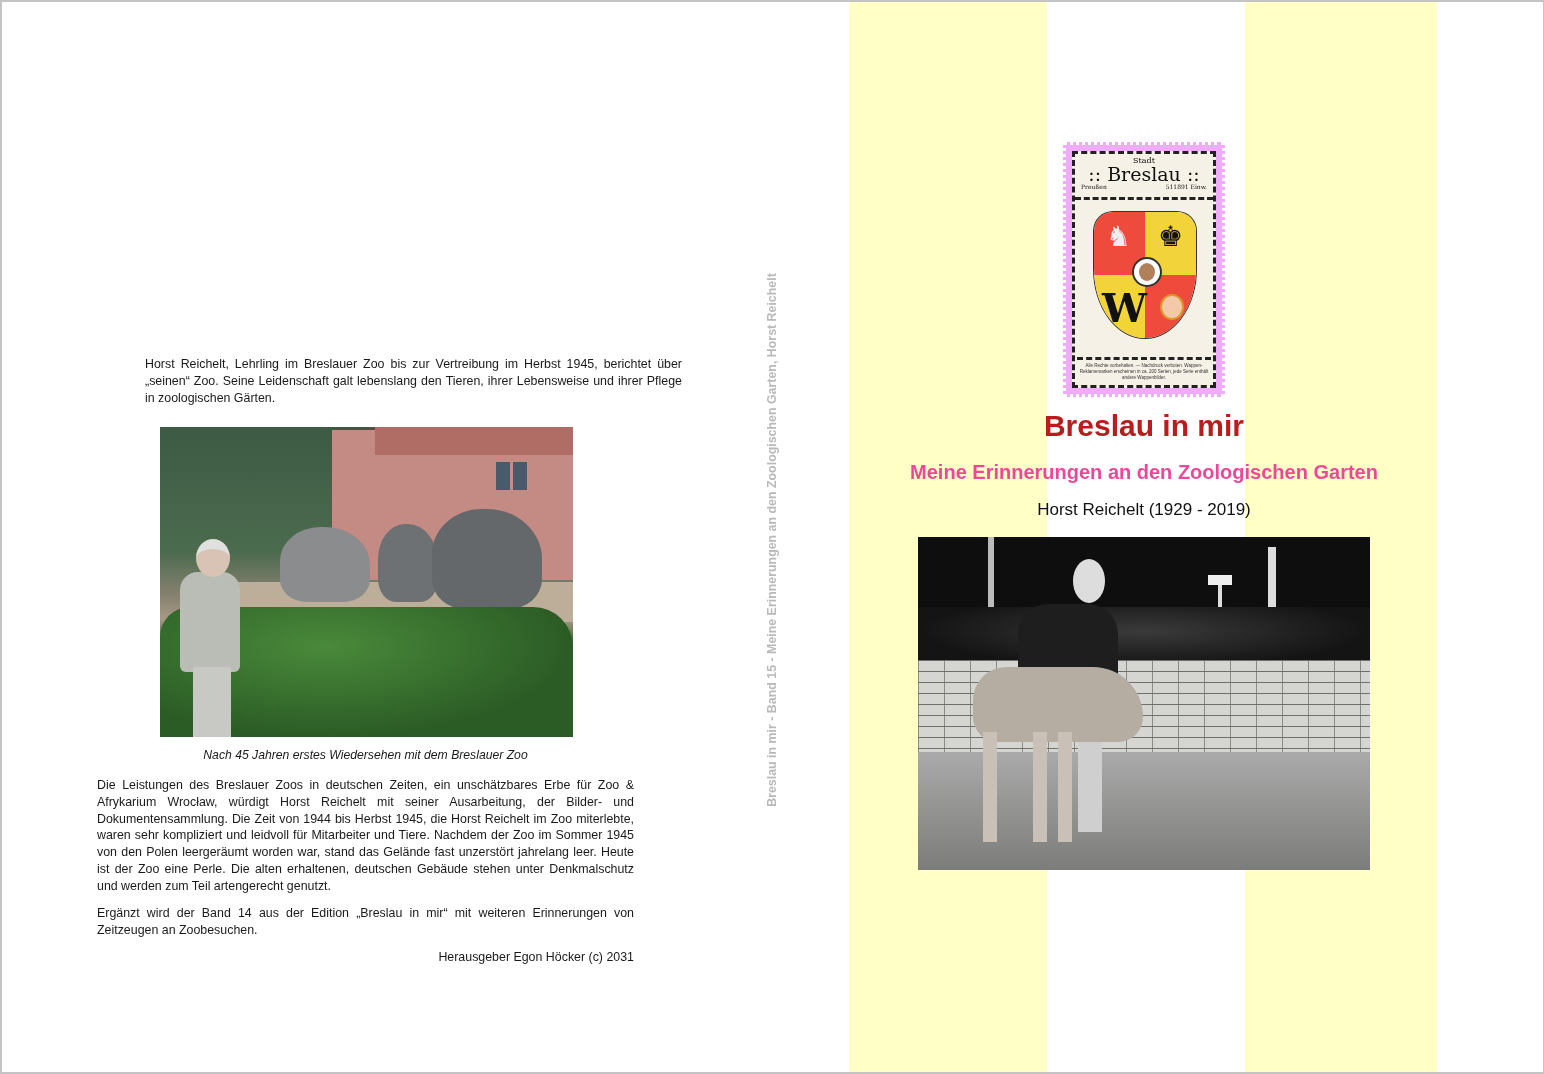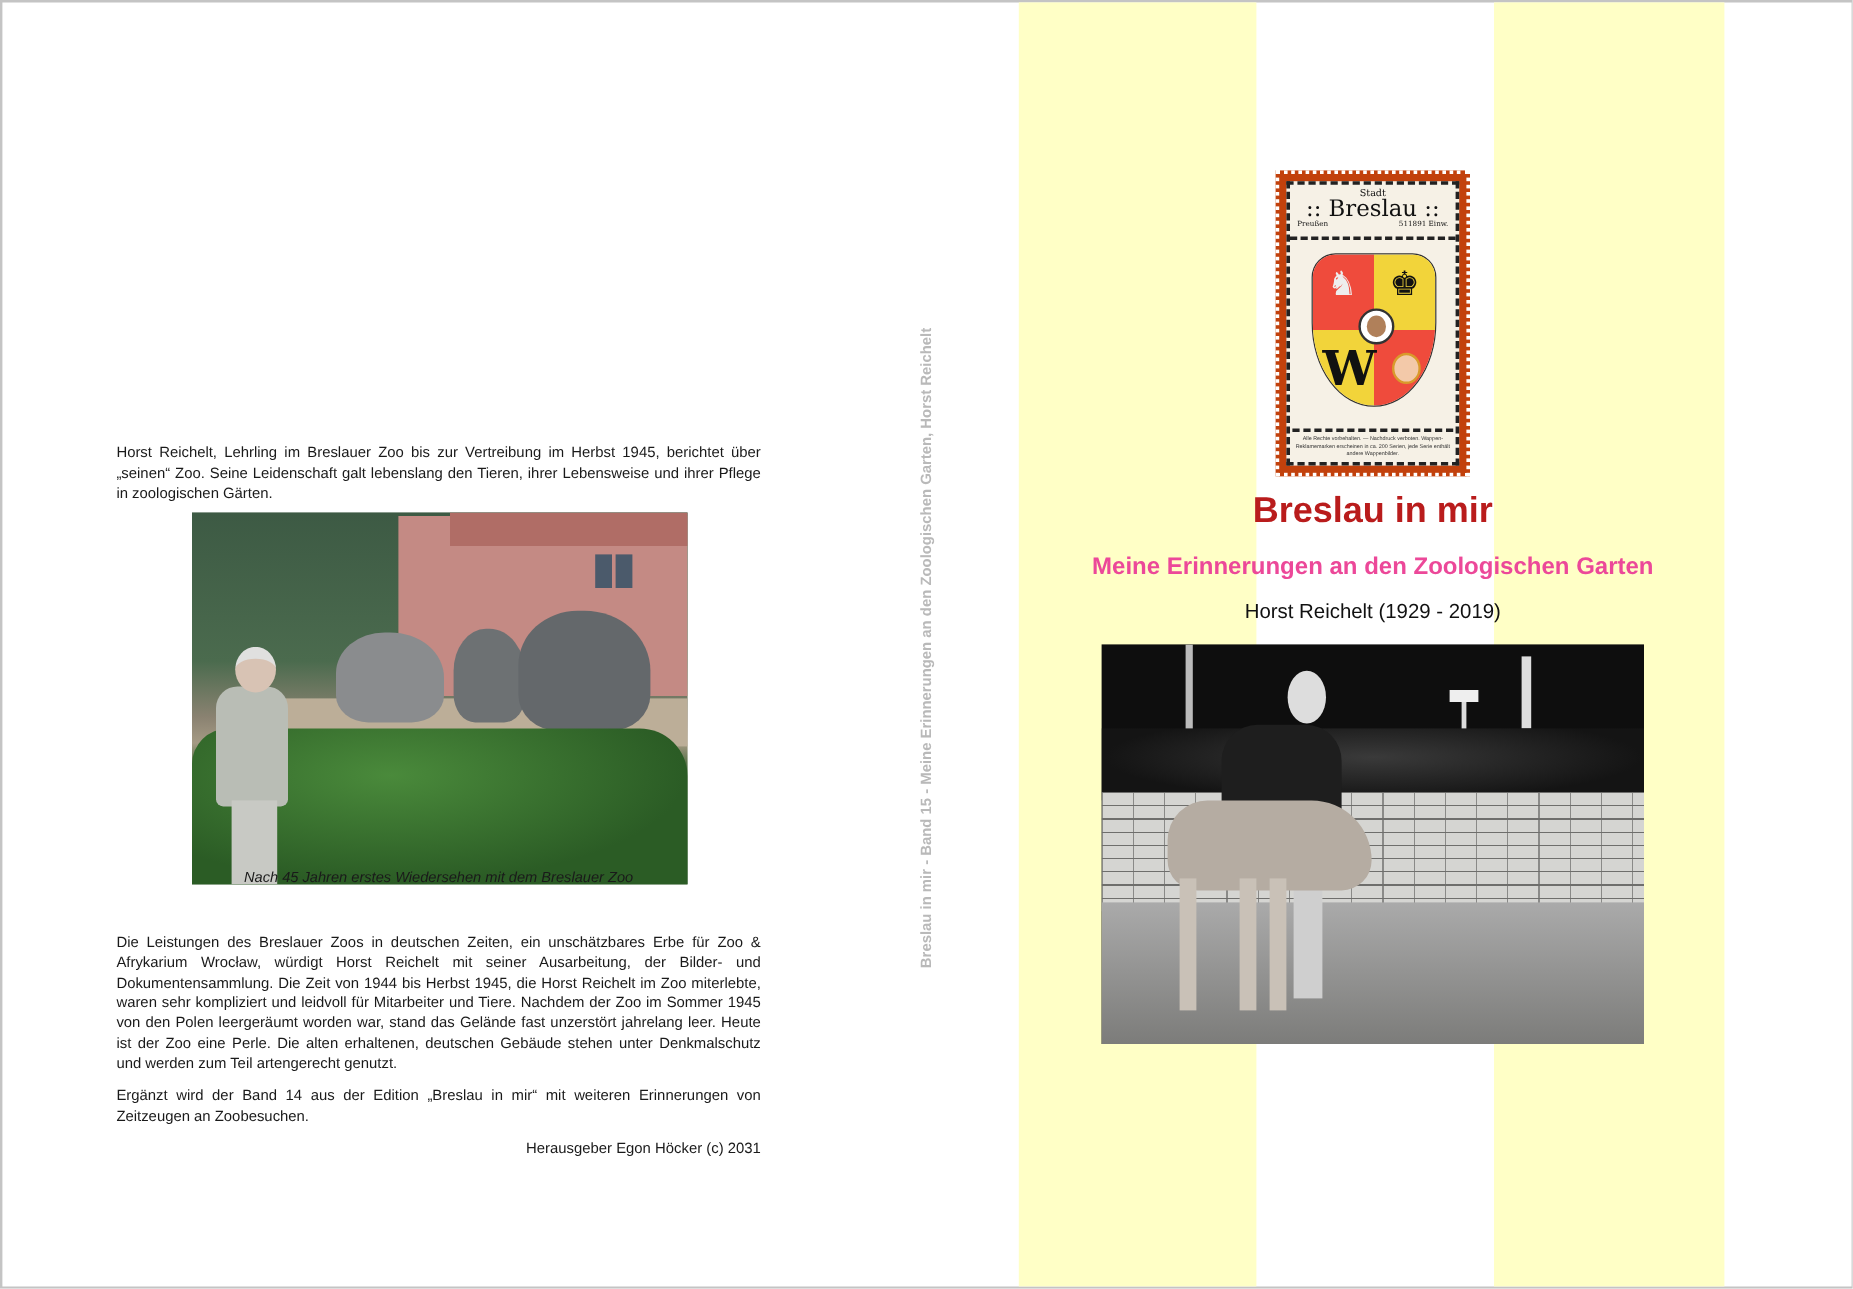--- a/index.html
+++ b/index.html
@@ -5,22 +5,22 @@
   * { box-sizing: border-box; margin: 0; padding: 0; }
   html, body { width: 1544px; height: 1074px; overflow: hidden; background: #ffffff; }
   body { position: relative; font-family: "Liberation Sans", sans-serif; color: #111; }
   .frame { position: absolute; left: 0; top: 0; width: 1544px; height: 1074px; border: 2px solid #c4c4c4; border-right-width: 1px; }
   .stripe { position: absolute; top: 2px; bottom: 2px; background: #ffffc6; }
   .stripe.s1 { left: 849px; width: 198px; }
   .stripe.s2 { left: 1245px; width: 192px; }
 
   
   .back { position: absolute; left: 97px; width: 537px; font-size: 12.4px; line-height: 16.8px; text-align: justify; color: #1a1a1a; }
-  .p1 { top: 369px; }
-  .caption { position: absolute; left: 97px; width: 537px; top: 724px; font-size: 12.2px; font-style: italic; text-align: center; color: #1a1a1a; }
+  .p1 { top: 356px; margin-left: 48px; }
+  .caption { position: absolute; left: 97px; width: 537px; top: 748px; font-size: 12.2px; font-style: italic; text-align: center; color: #1a1a1a; }
   .p2 { top: 777px; }
   .p3 { top: 905px; }
   .publisher { position: absolute; left: 97px; width: 537px; top: 950px; font-size: 12.4px; text-align: right; color: #1a1a1a; }
 
   
   .photo1 { position: absolute; left: 160px; top: 427px; width: 413px; height: 310px; overflow: hidden;
     background: linear-gradient(180deg, #3d5a44 0%, #4b6b4e 40%, #8a8271 55%, #a59a84 62%, #36602f 70%, #2c5527 100%); }
   .photo1 .bldg { position: absolute; left: 172px; top: 3px; width: 241px; height: 150px; background: #c48a84; }
   .photo1 .bldg-roof { position: absolute; left: 215px; top: 0; width: 198px; height: 28px; background: #b06d66; }
   .photo1 .bldg-win { position: absolute; width: 14px; height: 28px; background: #4b5a6b; top: 35px; }
@@ -28,21 +28,21 @@
   .photo1 .ele { position: absolute; border-radius: 45% 50% 30% 30%; background: #7a7d80; }
   .photo1 .hedge { position: absolute; left: 0; top: 180px; width: 413px; height: 130px; background: radial-gradient(ellipse at 40% 30%, #4a8a3b, #2b5c25 70%); border-radius: 30px 40px 0 0; }
   .photo1 .man-body { position: absolute; left: 20px; top: 145px; width: 60px; height: 100px; background: #b9bdb5; border-radius: 18px 18px 6px 6px; }
   .photo1 .man-legs { position: absolute; left: 33px; top: 240px; width: 38px; height: 70px; background: #c8c9c4; }
   .photo1 .man-head { position: absolute; left: 36px; top: 112px; width: 34px; height: 38px; background: #d8c3b4; border-radius: 50%; border-top: 10px solid #e0e0df; }
 
   
   .spine { position: absolute; left: 772px; top: 540px; transform: translate(-50%, -50%) rotate(-90deg); white-space: nowrap; font-size: 12.4px; font-weight: bold; color: #b9b9b9; }
 
   
-  .stamp { position: absolute; left: 1063px; top: 142px; width: 162px; height: 255px; background: #c2410c; border: 3px dotted #fff; padding: 6px; }
+  .stamp { position: absolute; left: 1063px; top: 142px; width: 162px; height: 255px; background: #f0abfc; border: 3px dotted #fff; padding: 6px; }
   .stamp-inner { position: relative; width: 100%; height: 100%; background: #f6f1e6; border: 3px dashed #222; }
   .stamp-top { position: absolute; left: 0; right: 0; top: 0; height: 46px; text-align: center; border-bottom: 3px dashed #222; }
   .stamp-stadt { font-family: "DejaVu Serif", serif; font-size: 8px; display: block; margin-top: 2px; }
   .stamp-city { font-family: "DejaVu Serif", serif; font-size: 19px; font-weight: normal; line-height: 18px; display: block; }
   .stamp-row { display: flex; justify-content: space-between; font-family: "DejaVu Serif", serif; font-size: 6px; padding: 0 6px; }
   .shield { position: absolute; left: 18px; top: 57px; width: 104px; height: 128px; overflow: hidden; border-radius: 20px 20px 52px 52px / 20px 20px 70px 70px; border: 1px solid #333; }
   .q { position: absolute; width: 50%; height: 50%; }
   .q.tl { left: 0; top: 0; background: #ef4b3c; }
   .q.tr { right: 0; top: 0; background: #f2d43a; }
   .q.bl { left: 0; bottom: 0; background: #f2d43a; }

